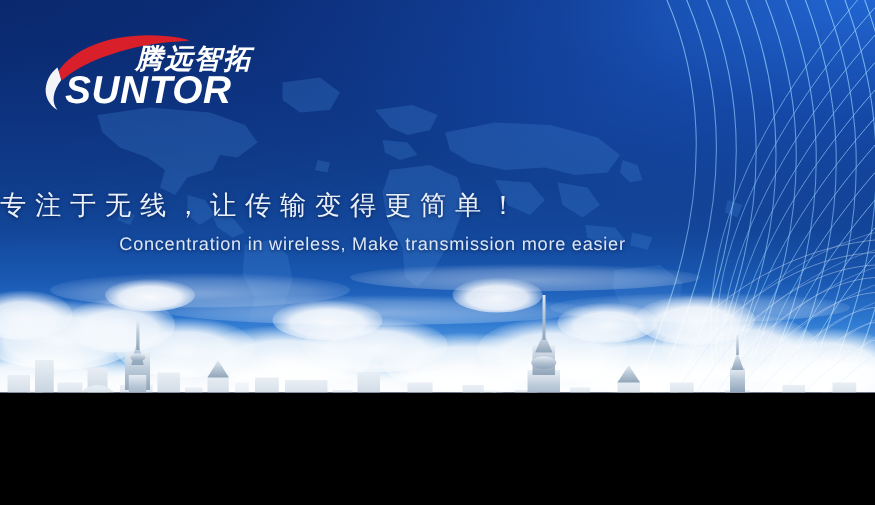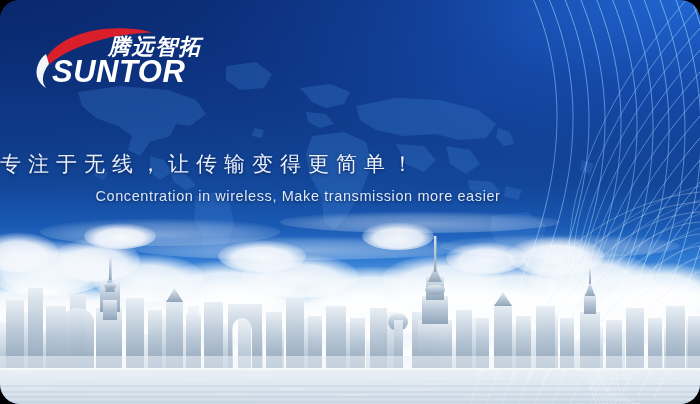--- a/index.html
+++ b/index.html
@@ -1,21 +1,20 @@
 <!DOCTYPE html>
 <html><head>
 <meta charset="utf-8">
 <style>
   html,body{margin:0;padding:0;background:#000;}
   *{box-sizing:border-box;}
   #banner{
-    position:relative;width:700px;height:404px;overflow:hidden;
+    position:relative;width:700px;height:314px;overflow:hidden;
     font-family:"Liberation Sans","DejaVu Sans",sans-serif;
     background:#0f3a86;
-    border-radius:20px;
   }
   
   .layer{position:absolute;left:0;top:0;width:700px;height:404px;}
   #sky-deep{
     background:
       linear-gradient(180deg,
         #0e327c 0%,
         #0f3988 18%,
         #11408f 34%,
         #13489b 46%,

